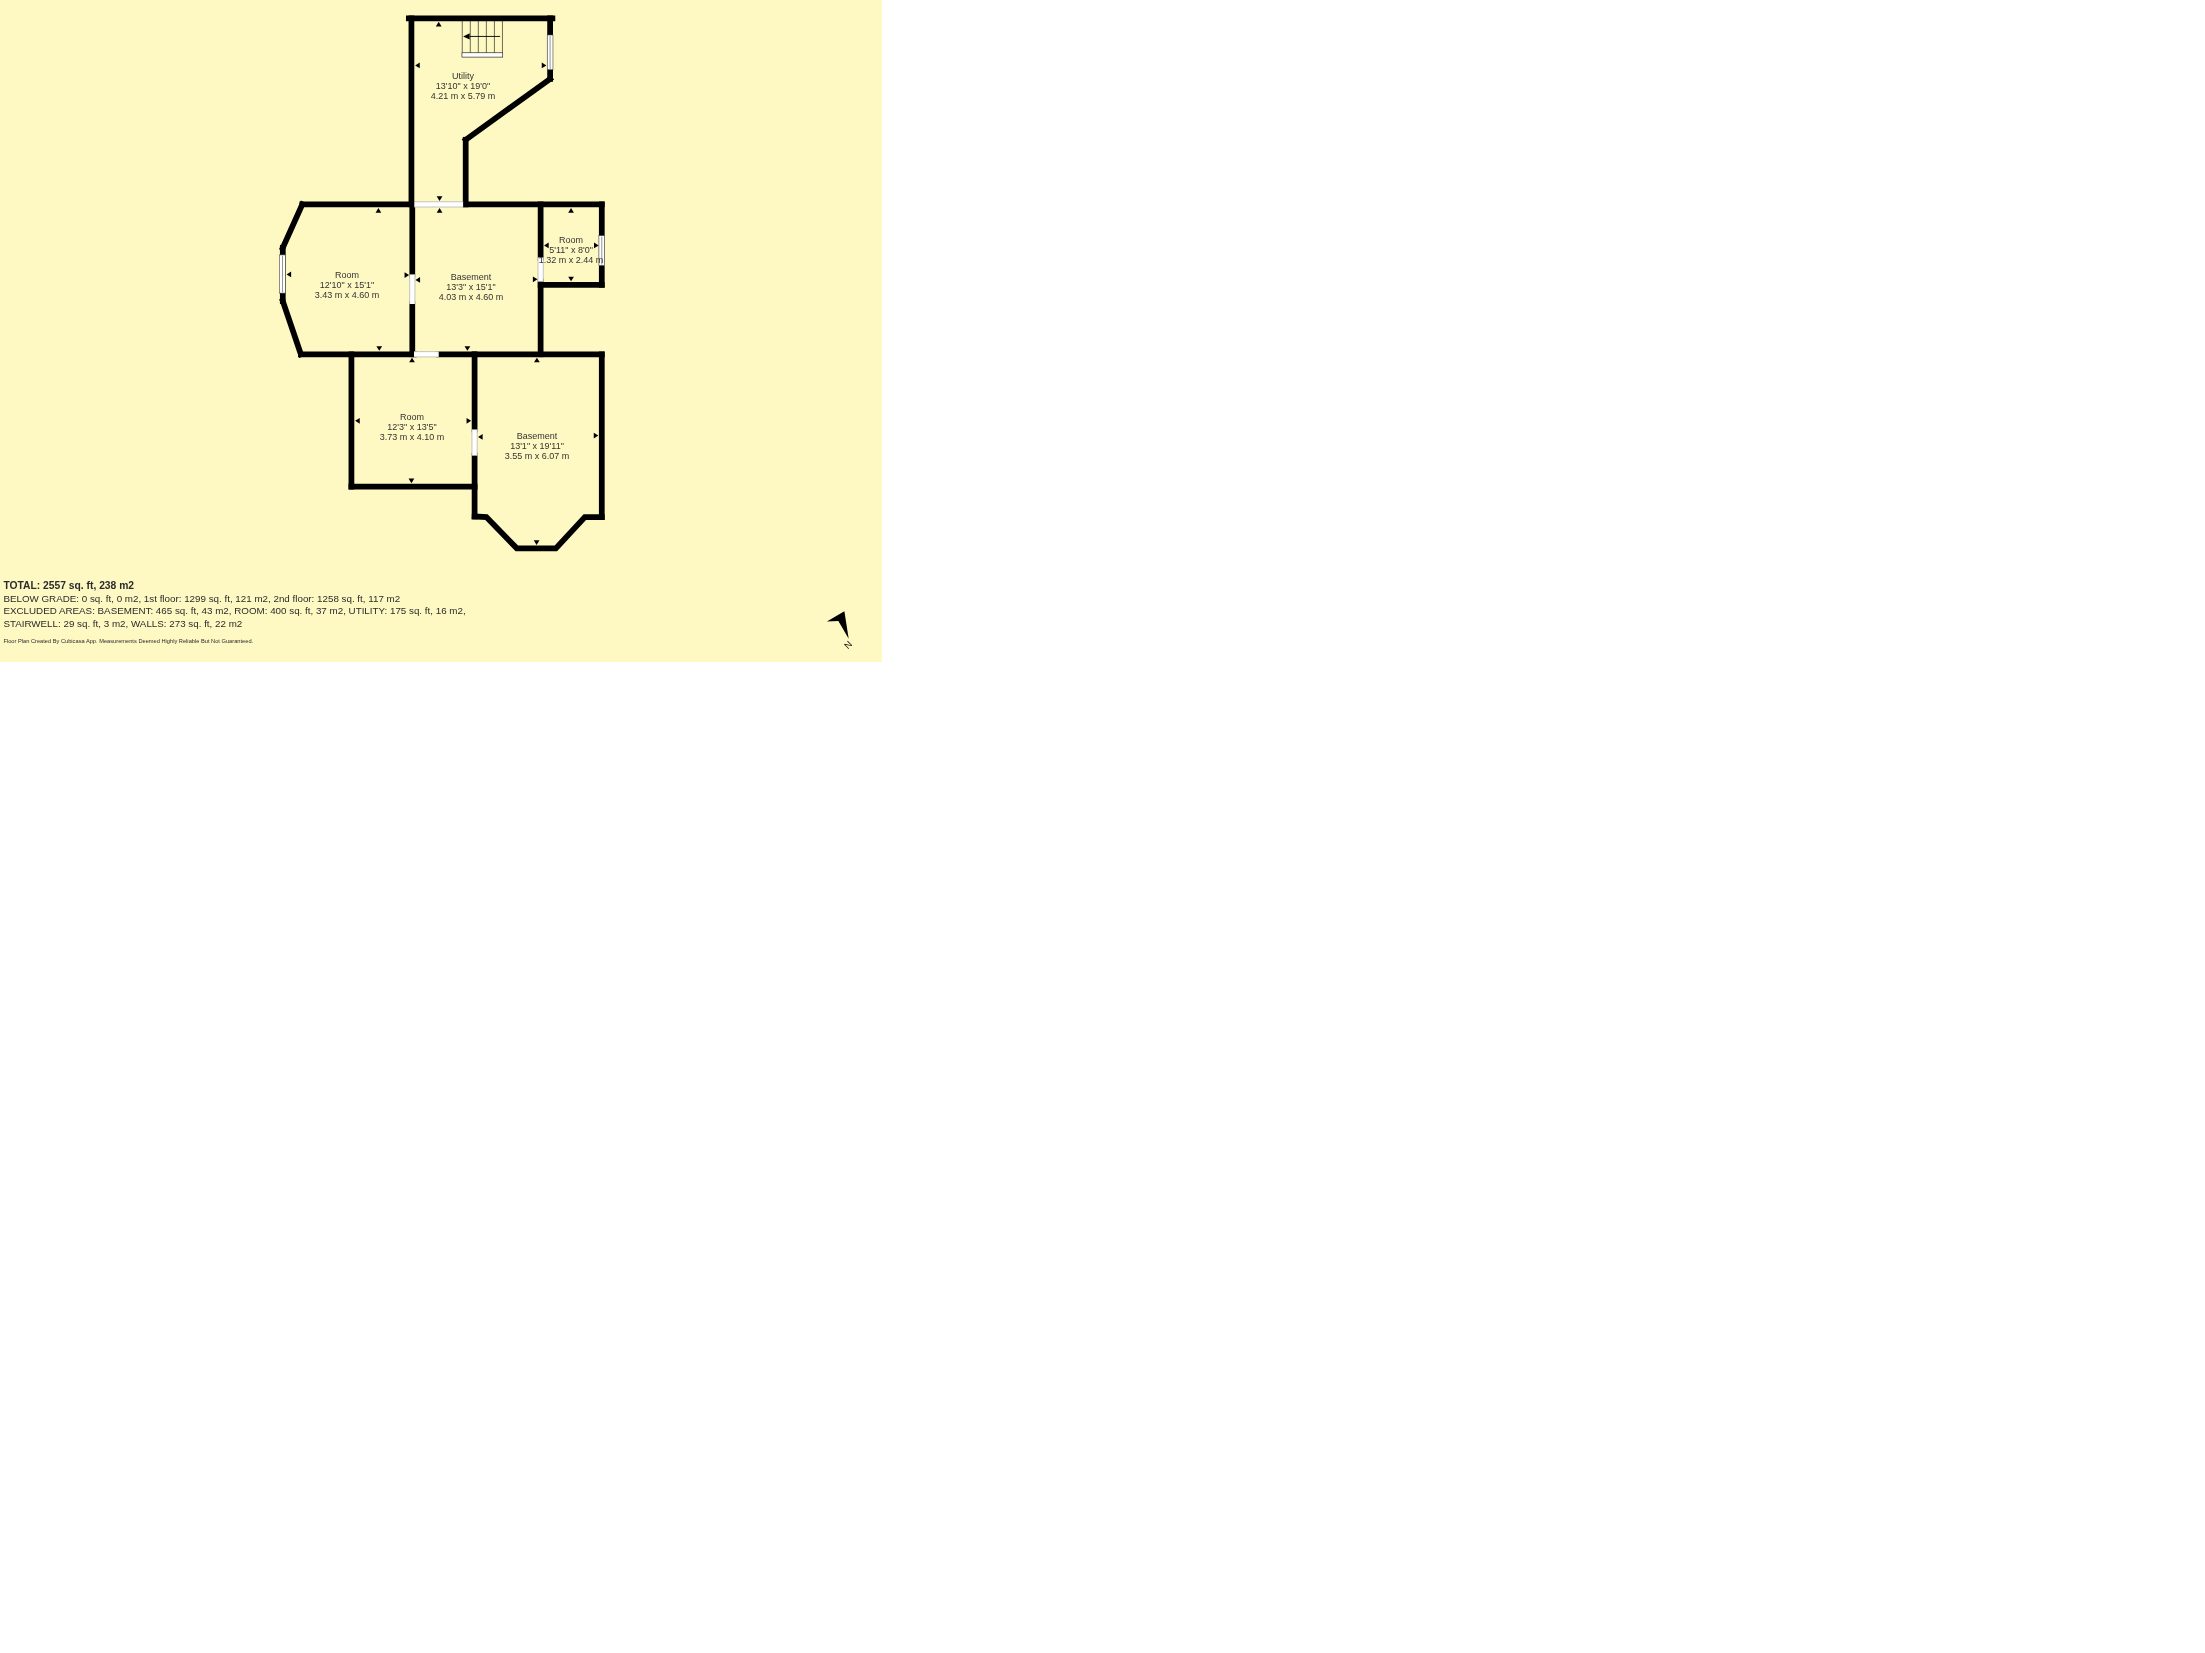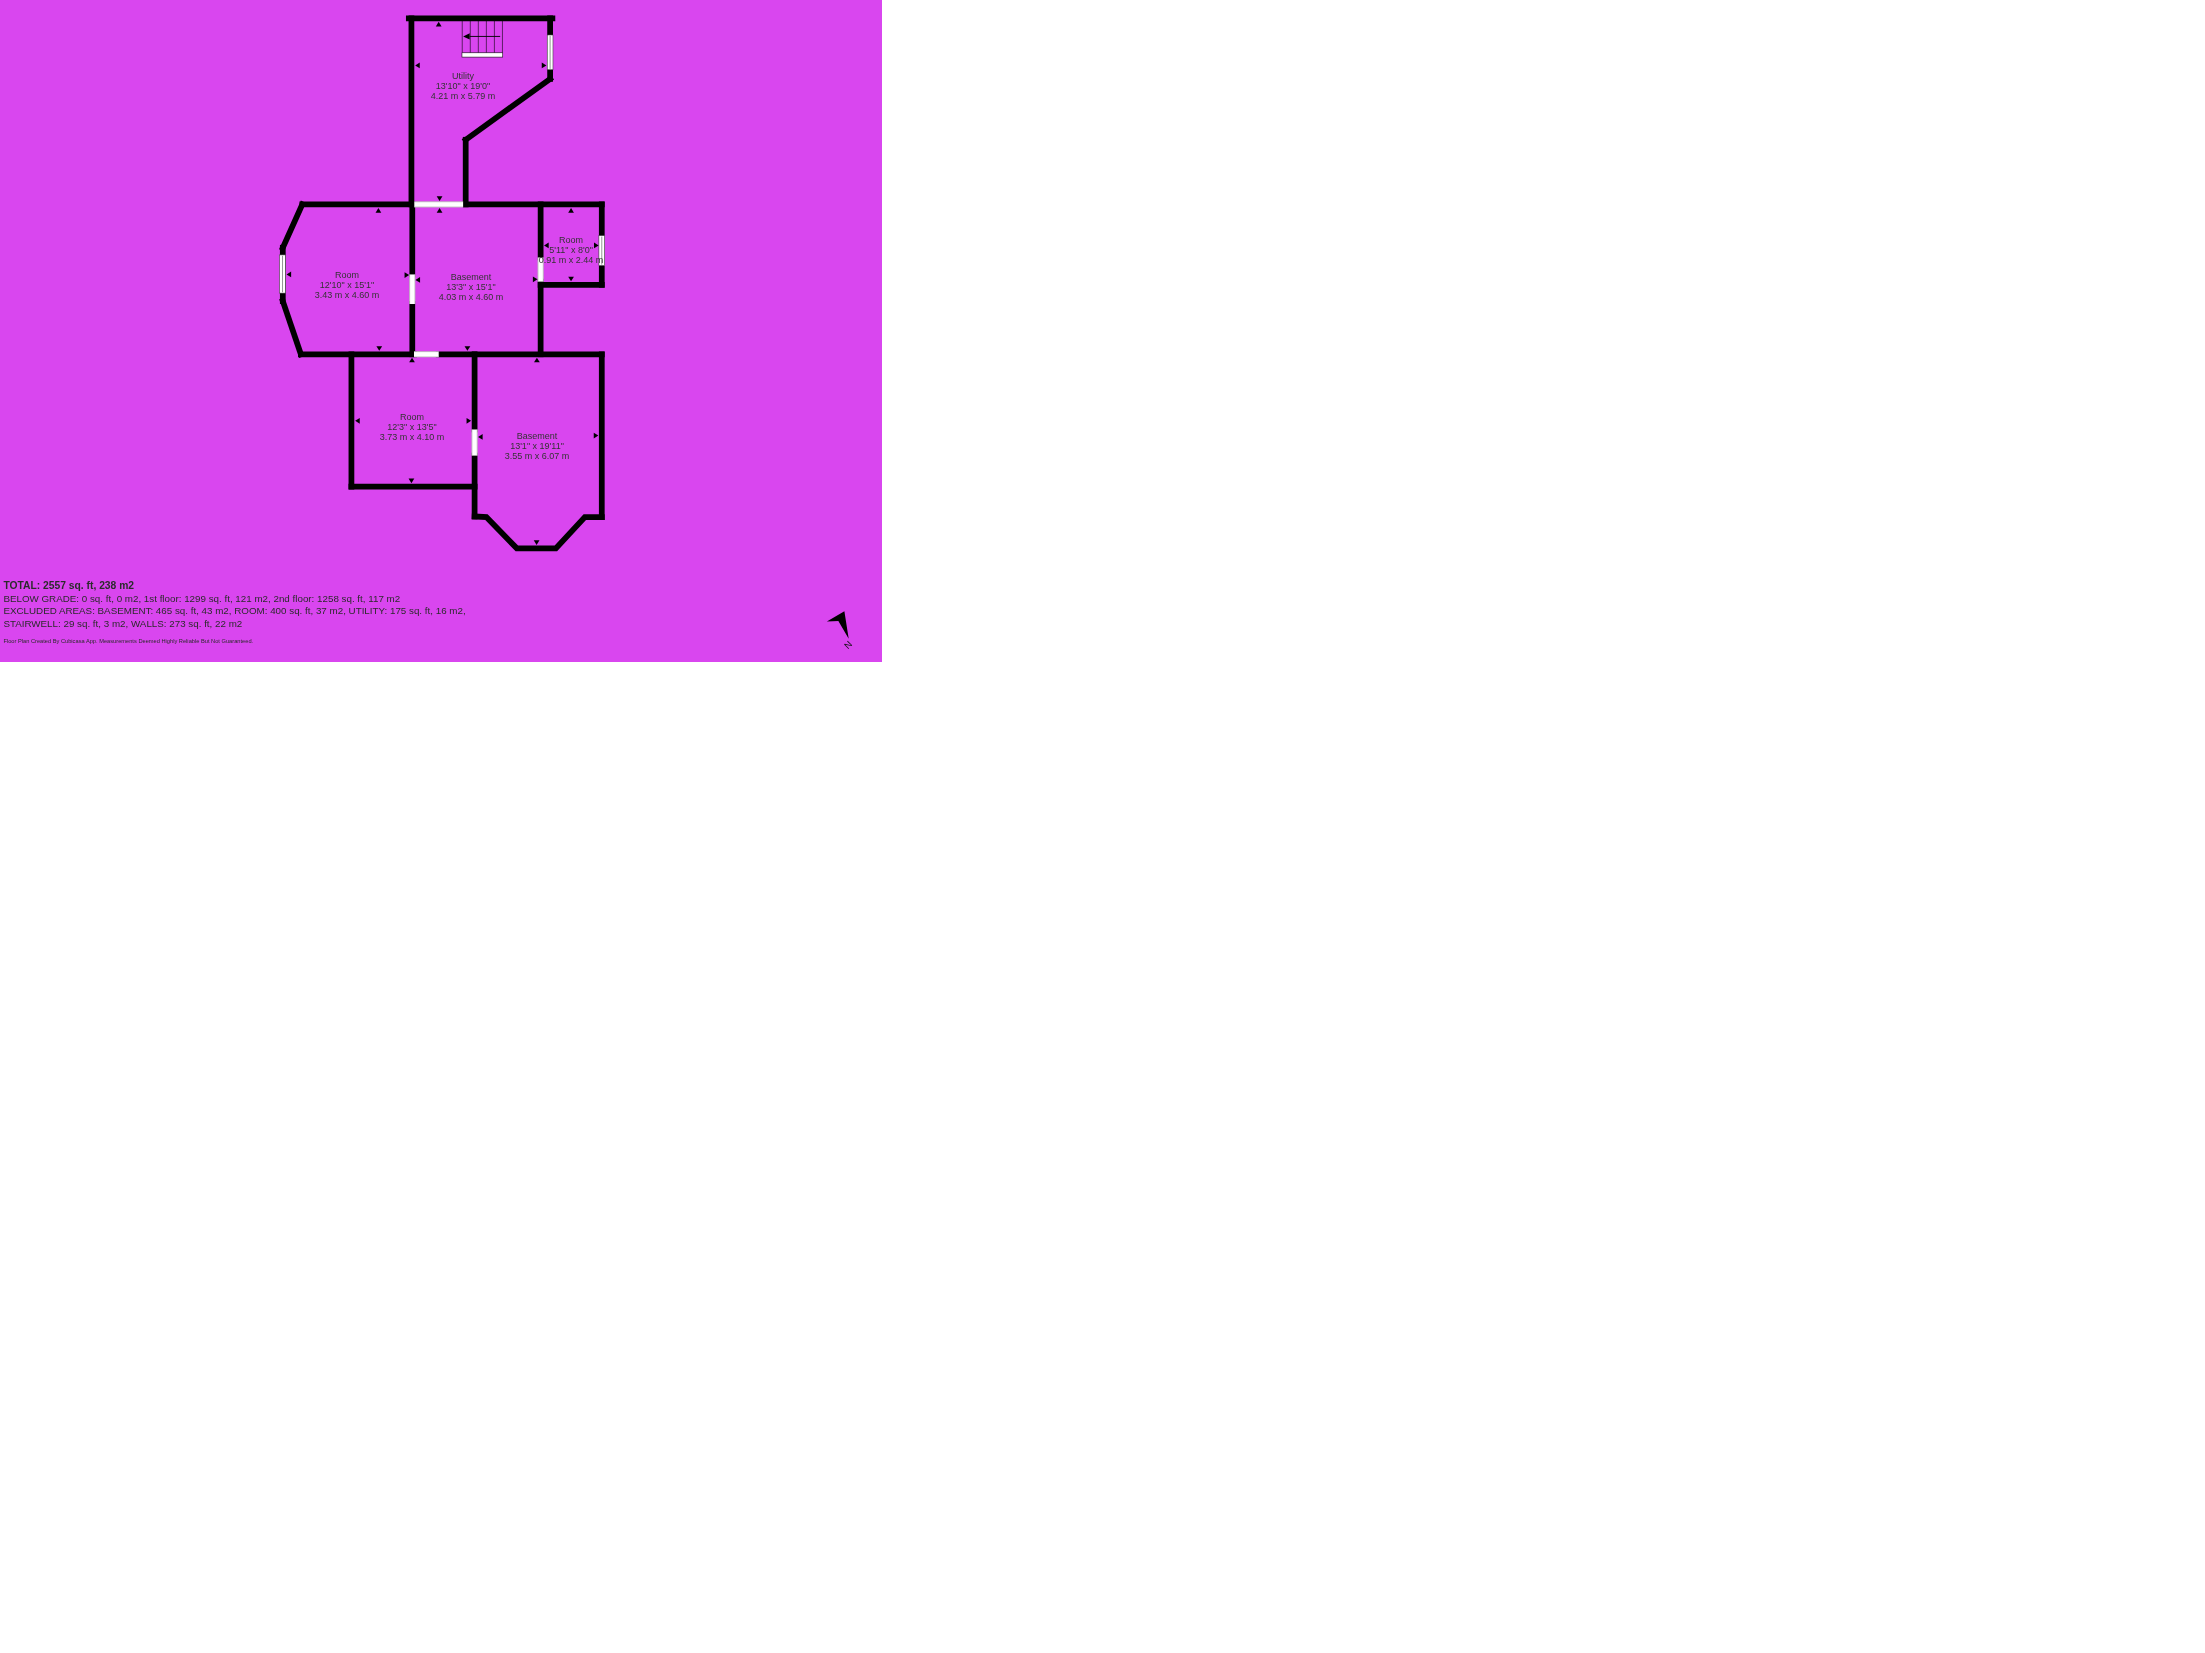--- a/index.html
+++ b/index.html
@@ -1,19 +1,19 @@
 <!DOCTYPE html>
 <html style="font-size:9.2px"><head>
 <meta charset="utf-8">
 <style>
   html, body { margin: 0; padding: 0; background: #ffffff; }
   #stage {
     position: relative;
     width: 882px; height: 662px;
-    background: #d946ef;
+    background: #fef9c3;
     font-family: "Liberation Sans", "DejaVu Sans", sans-serif;
     overflow: hidden;
   }
   #plan-svg { position: absolute; left: 0; top: 0; }
   .room-label {
     position: absolute;
     transform: translate(-50%, -50%);
     text-align: center;
     color: #333333;
     font-size: 9px;
@@ -198,21 +198,21 @@
 
   <div class="room-label" style="left:471px; top:287px;">
     <div>Basement</div>
     <div>13'3" x 15'1"</div>
     <div>4.03 m x 4.60 m</div>
   </div>
 
   <div class="room-label" style="left:571px; top:250px;">
     <div>Room</div>
     <div>5'11" x 8'0"</div>
-    <div>0.91 m x 2.44 m</div>
+    <div>1.32 m x 2.44 m</div>
   </div>
 
   <div class="room-label" style="left:412px; top:427px;">
     <div>Room</div>
     <div>12'3" x 13'5"</div>
     <div>3.73 m x 4.10 m</div>
   </div>
 
   <div class="room-label" style="left:537px; top:446px;">
     <div>Basement</div>

